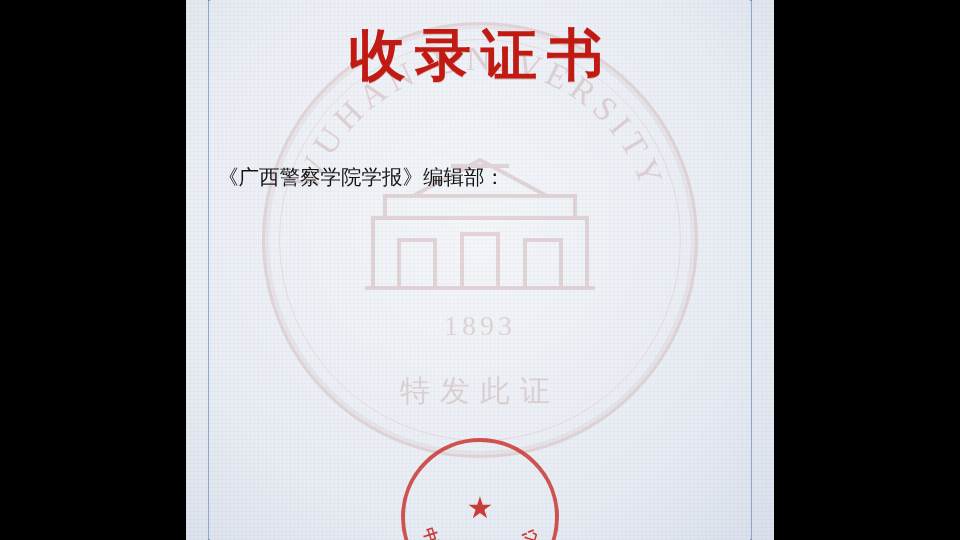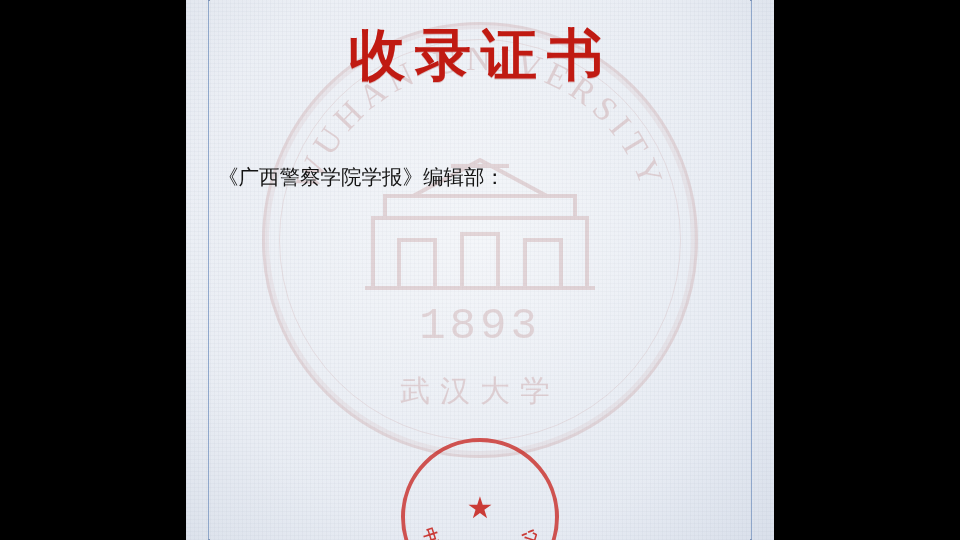--- a/index.html
+++ b/index.html
@@ -100,23 +100,23 @@
     transform: translate(-50%, -50%);
     width: 250px;
     height: 150px;
     opacity: 0.30;
   }
   .wm-year {
     position: absolute;
     left: 50%;
     top: 70%;
     transform: translate(-50%, -50%);
-    font-size: 44px;
+    font-size: 28px;
     color: rgba(190, 140, 140, 0.30);
-    font-family: Liberation Mono, monospace;
+    font-family: Liberation Serif, serif;
     letter-spacing: 4px;
   }
   .wm-name {
     position: absolute;
     left: 50%;
     top: 85%;
     transform: translate(-50%, -50%);
     font-size: 30px;
     color: rgba(190, 140, 140, 0.33);
     font-family: "Liberation Serif", serif;
@@ -242,21 +242,21 @@
           <path d="M18 140 V70 H232 V140"></path>
           <path d="M30 70 V48 H220 V70"></path>
           <path d="M58 48 L125 12 L192 48"></path>
           <rect x="44" y="92" width="36" height="48"></rect>
           <rect x="107" y="86" width="36" height="54"></rect>
           <rect x="170" y="92" width="36" height="48"></rect>
           <path d="M96 18 H154"></path>
         </g>
       </svg>
       <div class="wm-year">1893</div>
-      <div class="wm-name">武汉大学</div>
+      <div class="wm-name">特发此证</div>
     </div>
 
     <div class="cert-title">收录证书</div>
 
     <div class="body-text">
       <span class="salutation">《广西警察学院学报》编辑部：</span>
     </div>
 
     <div class="seal">
       <div class="seal-arc">

